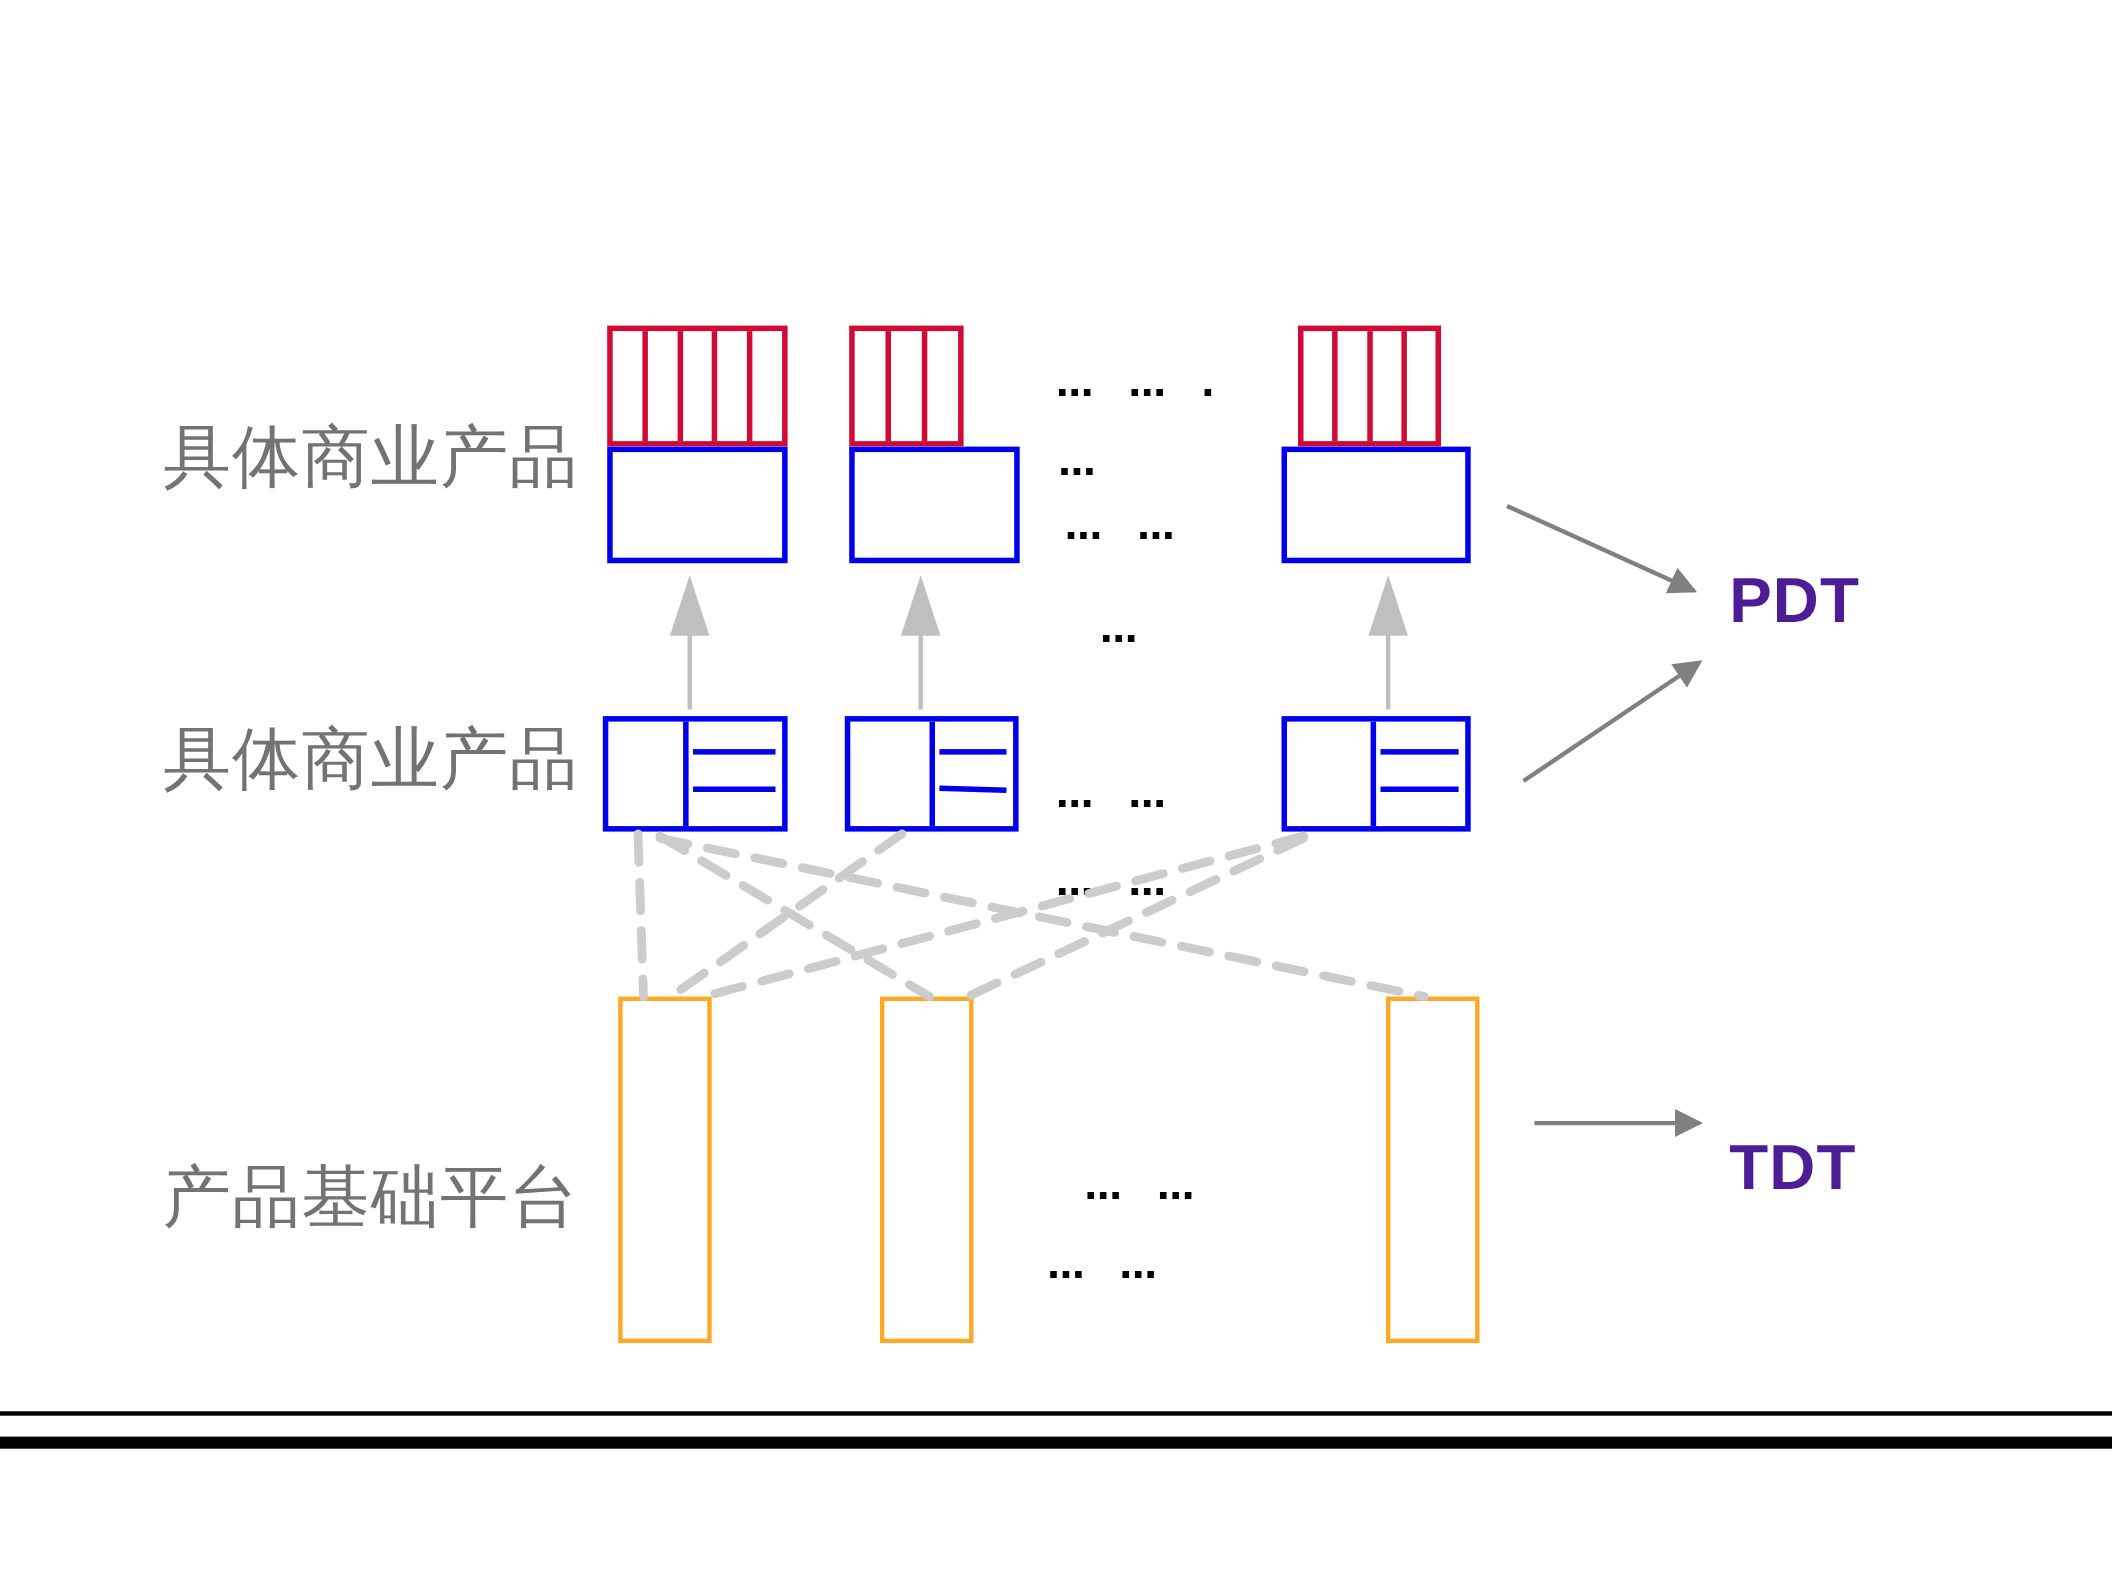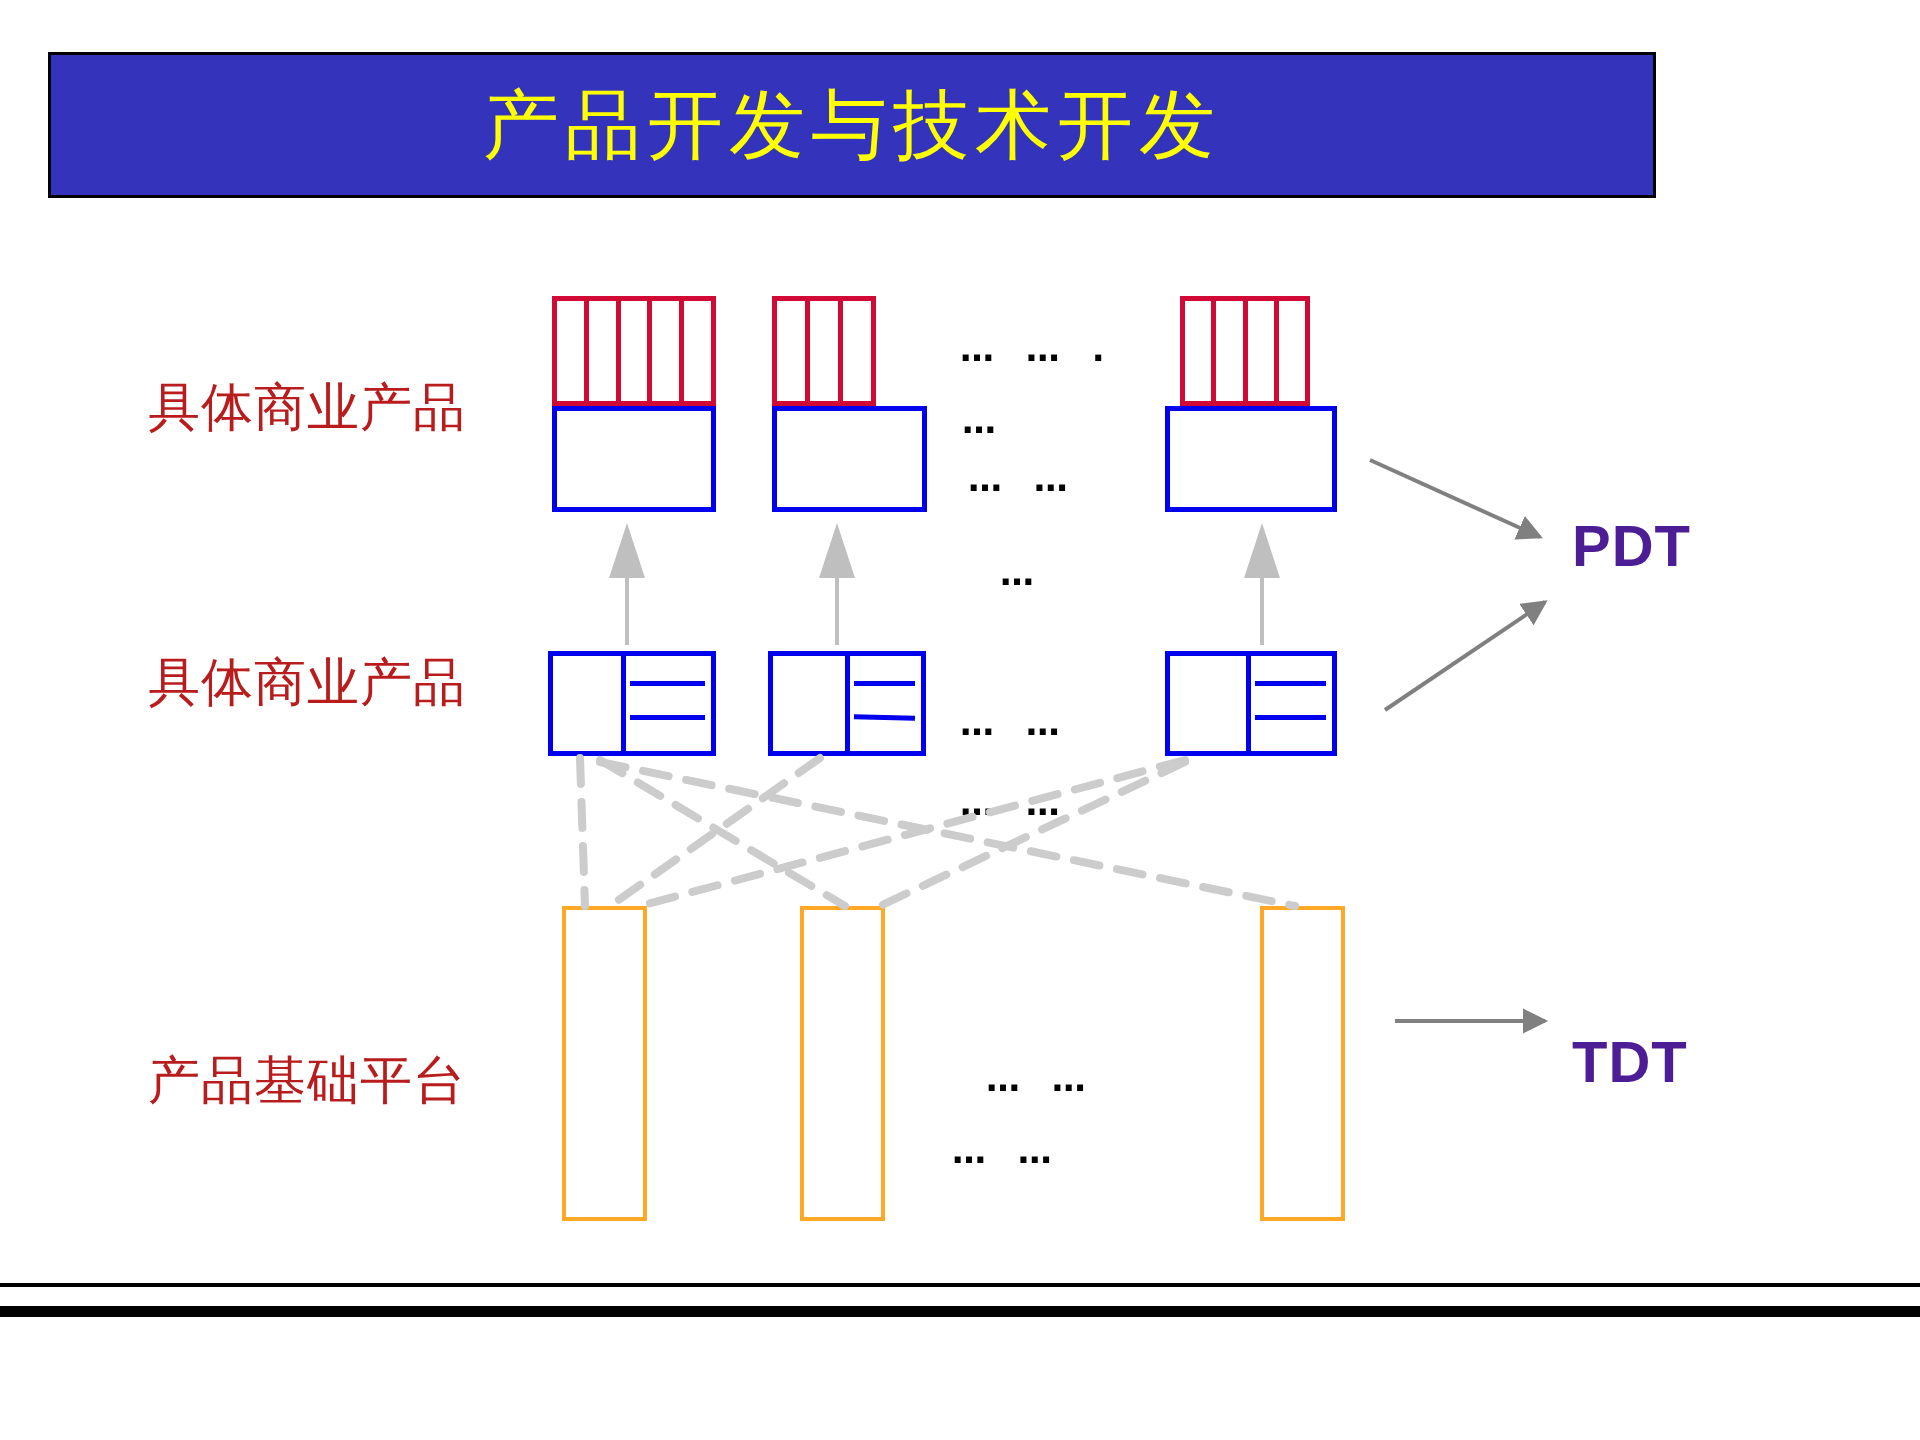--- a/index.html
+++ b/index.html
@@ -30,22 +30,22 @@
     font-size: 76px;
     letter-spacing: 6px;
     line-height: 1;
     white-space: nowrap;
   }
 
   
   .row-label {
     position: absolute;
     font-family: Liberation Mono, monospace;
-    font-size: 52px;
-    color: #b91c1c;
+    font-size: 62px;
+    color: #737373;
     white-space: nowrap;
     letter-spacing: 1px;
   }
   #label-products  { left: 148px; top: 373px; }
   #label-platform  { left: 148px; top: 648px; }
   #label-tech      { left: 148px; top: 1046px; }
 
   
   .red-block {
     position: absolute;
@@ -144,23 +144,20 @@
     position: absolute;
     left: 0; top: 1306px; width: 1920px; height: 11px;
     background: #000000;
   }
 </style>
 </head>
 <body>
 
 <div id="slide">
 
-  <div id="title-banner">
-    <span id="title-text">产品开发与技术开发</span>
-  </div>
 
   <div class="row-label" id="label-products">具体商业产品</div>
   <div class="row-label" id="label-platform">具体商业产品</div>
   <div class="row-label" id="label-tech">产品基础平台</div>
 
   <div class="red-block" style="left:552px; top:296px; width:164px; height:110px;">
     <div class="red-stripe"></div>
     <div class="red-stripe"></div>
     <div class="red-stripe"></div>
     <div class="red-stripe"></div>

